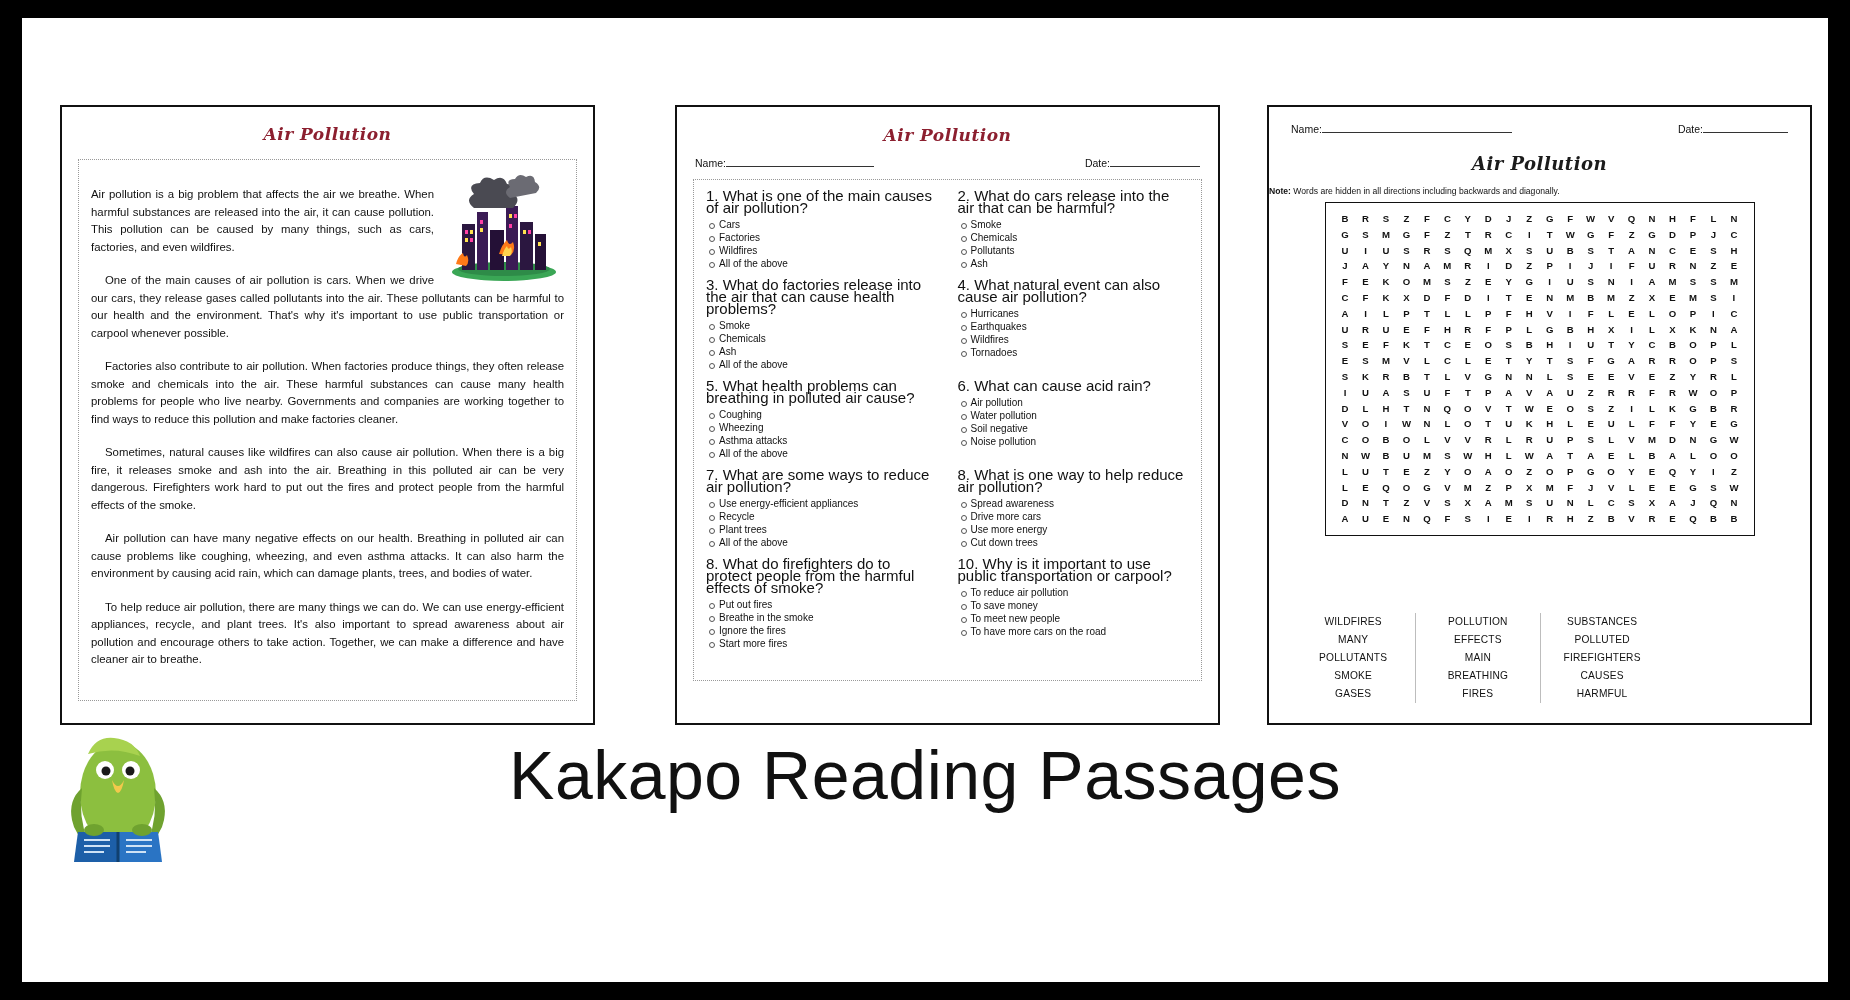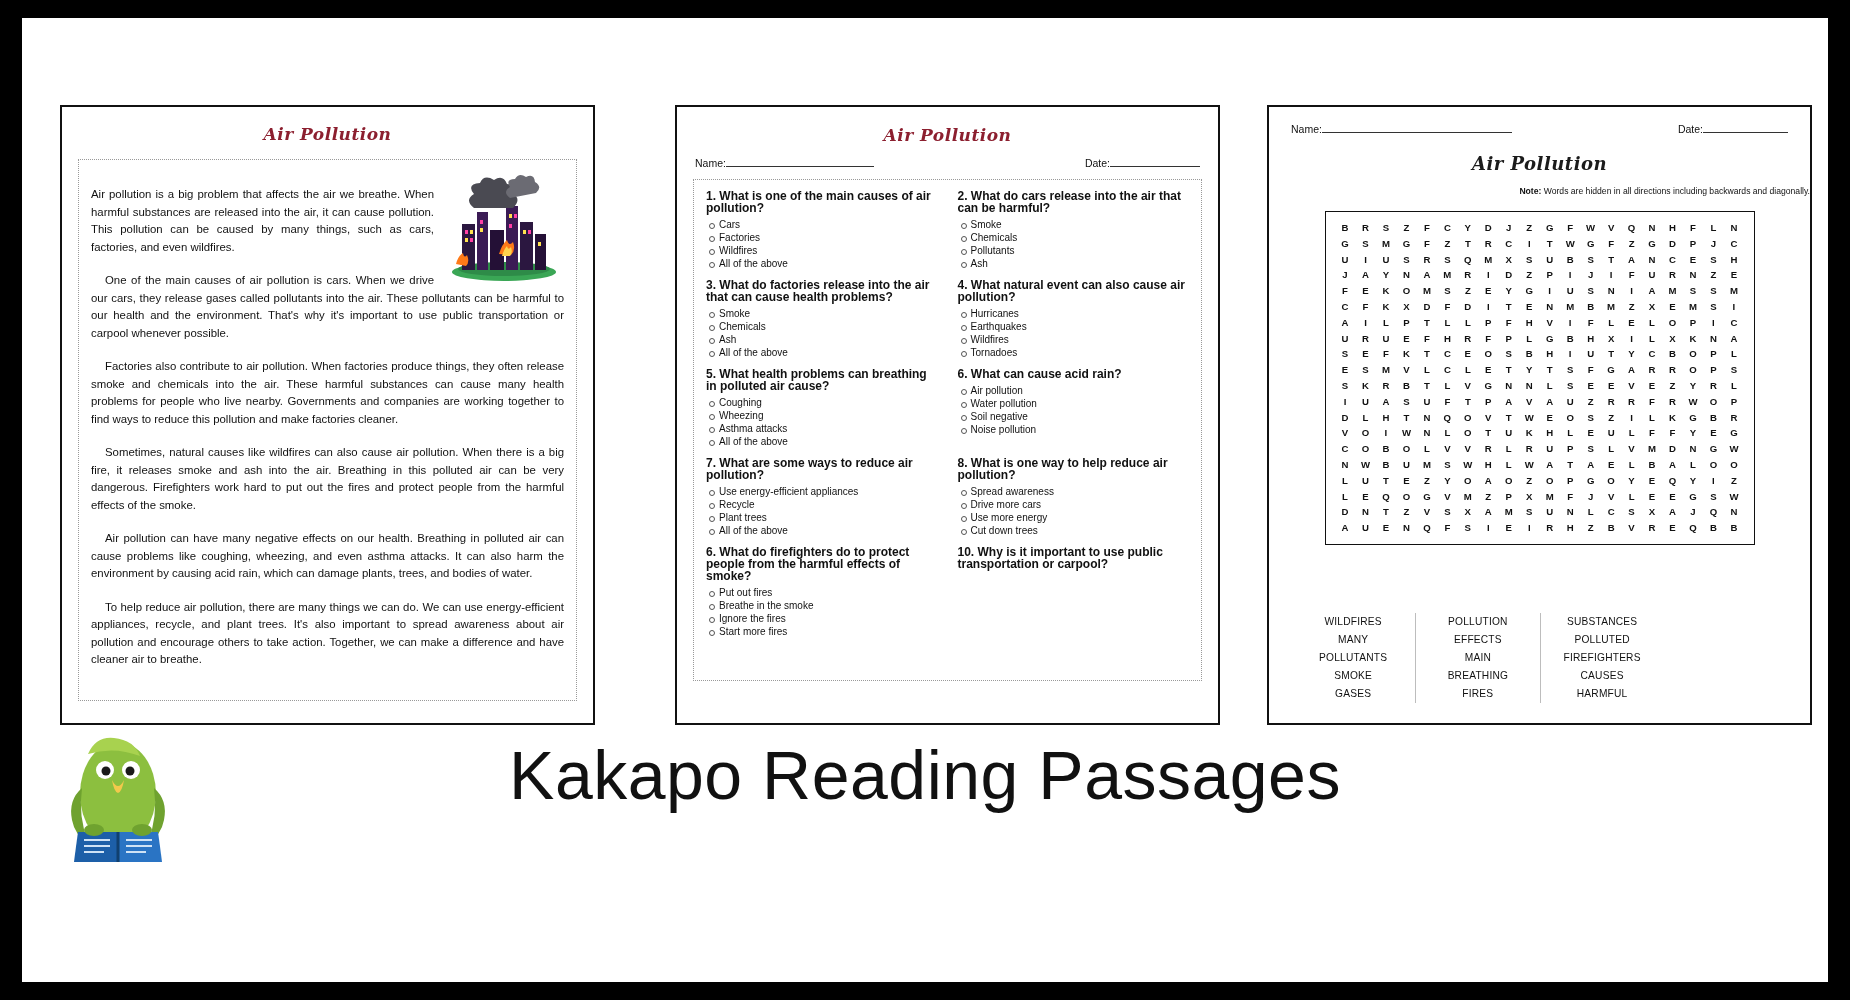--- a/index.html
+++ b/index.html
@@ -109,22 +109,22 @@
     padding: 10px 12px;
   }
   .q-grid {
     display: grid;
     grid-template-columns: 1fr 1fr;
     column-gap: 20px;
     row-gap: 9px;
   }
   .q-item { break-inside: avoid; }
   .q-text {
-    font-size: 12px;
-    font-weight: bold;
+    font-size: 15px;
+    font-weight: normal;
     color: #111;
     line-height: 12px;
     margin-bottom: 4px;
   }
   .q-opts { margin: 0; padding: 0; list-style: none; }
   .q-opts li {
     font-size: 10px;
     color: #111;
     line-height: 13px;
     padding-left: 13px;
@@ -146,24 +146,24 @@
     display: flex;
     justify-content: space-between;
     font-size: 10.5px;
     padding: 14px 22px 0 22px;
     color: #111;
   }
   .p3-namedate .nline { display:inline-block; border-bottom: 1px solid #333; height: 11px; width: 190px;}
   .p3-namedate .dline { display:inline-block; border-bottom: 1px solid #333; height: 11px; width: 85px;}
   .p3-title { margin: 18px 0 12px 0; font-size: 18px; }
   .note {
-    text-align: right;
+    text-align: left;
     font-size: 8.6px;
     color: #111;
-    margin-bottom: 15px;
+    margin-bottom: 6px;
   }
   .note b { font-weight: bold; }
   .grid-wrap {
     margin: 0 auto;
     width: 430px;
     border: 1.5px solid #111;
     padding: 8px 6px;
     box-sizing: border-box;
     background: #fff;
   }
@@ -352,31 +352,37 @@
             <div class="q-text">8. What is one way to help reduce air pollution?</div>
             <ul class="q-opts">
               <li>Spread awareness</li>
               <li>Drive more cars</li>
               <li>Use more energy</li>
               <li>Cut down trees</li>
             </ul>
           </div>
 
           <div class="q-item">
-            <div class="q-text">6. What do firefighters do to protect people from the harmful effects of smoke?</div>
+            <div class="q-text">8. What do firefighters do to protect people from the harmful effects of smoke?</div>
             <ul class="q-opts">
               <li>Put out fires</li>
               <li>Breathe in the smoke</li>
               <li>Ignore the fires</li>
               <li>Start more fires</li>
             </ul>
           </div>
 
           <div class="q-item">
             <div class="q-text">10. Why is it important to use public transportation or carpool?</div>
+            <ul class="q-opts">
+              <li>To reduce air pollution</li>
+              <li>To save money</li>
+              <li>To meet new people</li>
+              <li>To have more cars on the road</li>
+            </ul>
           </div>
 
         </div>
       </div>
     </div>
 
     <div class="page page3" id="page3">
       <div class="p3-namedate">
         <span><span>Name:</span><span class="nline"></span></span>
         <span><span>Date:</span><span class="dline"></span></span>

